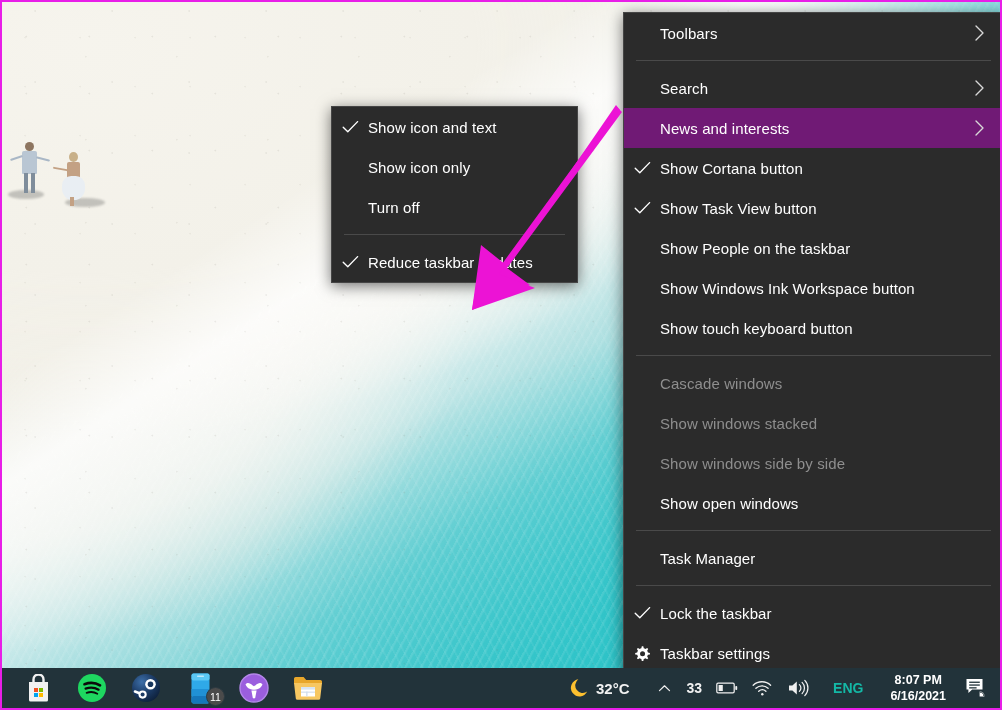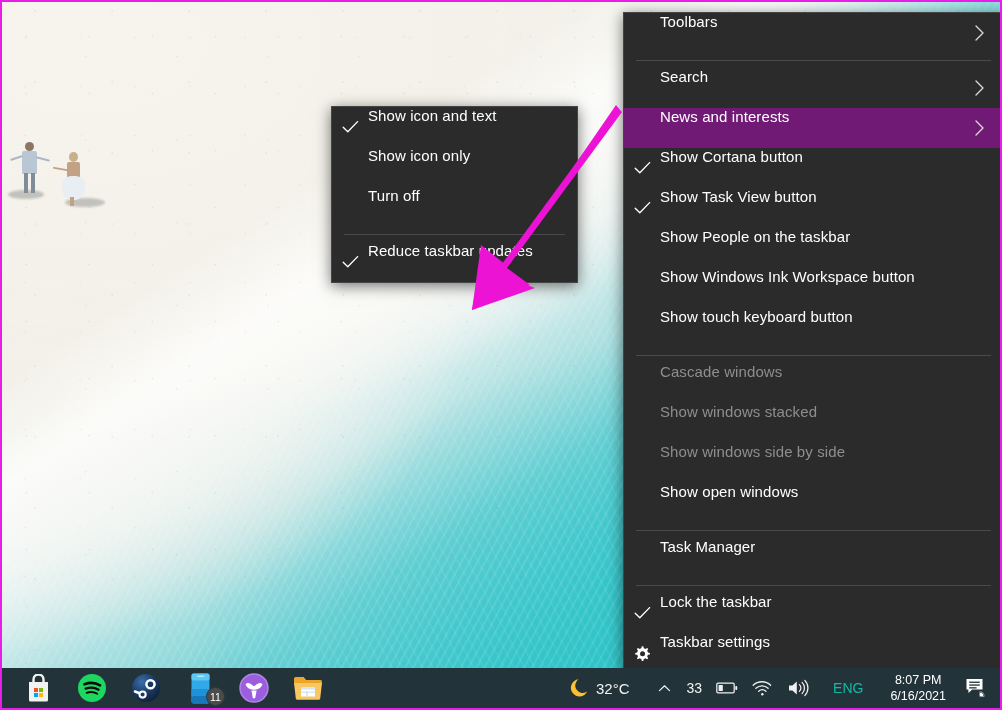--- a/index.html
+++ b/index.html
@@ -93,20 +93,21 @@
     background:#2b2b2b;
     border:1px solid #454545;
     box-shadow:0 3px 14px rgba(0,0,0,0.55);
     color:#ffffff;
     font-size:15px;
     z-index:40;
     user-select:none;
   }
   .ctx-item {
     display:flex;
+    align-items:center;
     height:40px;
     padding:0 14px 0 0;
     white-space:nowrap;
   }
   .ctx-item.is-highlighted { background:#701a75; }
   .ctx-item.is-disabled { color:#8e8e8e; pointer-events:none; }
   .ctx-check {
     width:36px;
     flex:0 0 36px;
     display:flex;
@@ -166,20 +167,21 @@
     color:#ffffff;
     font-size:10.5px;
     display:flex; align-items:center; justify-content:center;
     border:1px solid #2c3a41;
   }
   #tray {
     margin-left:auto;
     display:flex;
     align-items:center;
     height:100%;
+    font-weight:bold;
   }
   .tray-item {
     display:flex;
     align-items:center;
     justify-content:center;
     height:100%;
     padding:0 7px;
   }
   .tray-temp { font-size:15px; color:#f2f2f2; padding-right:14px; }
   .tray-num  { font-size:14px; color:#f2f2f2; }

